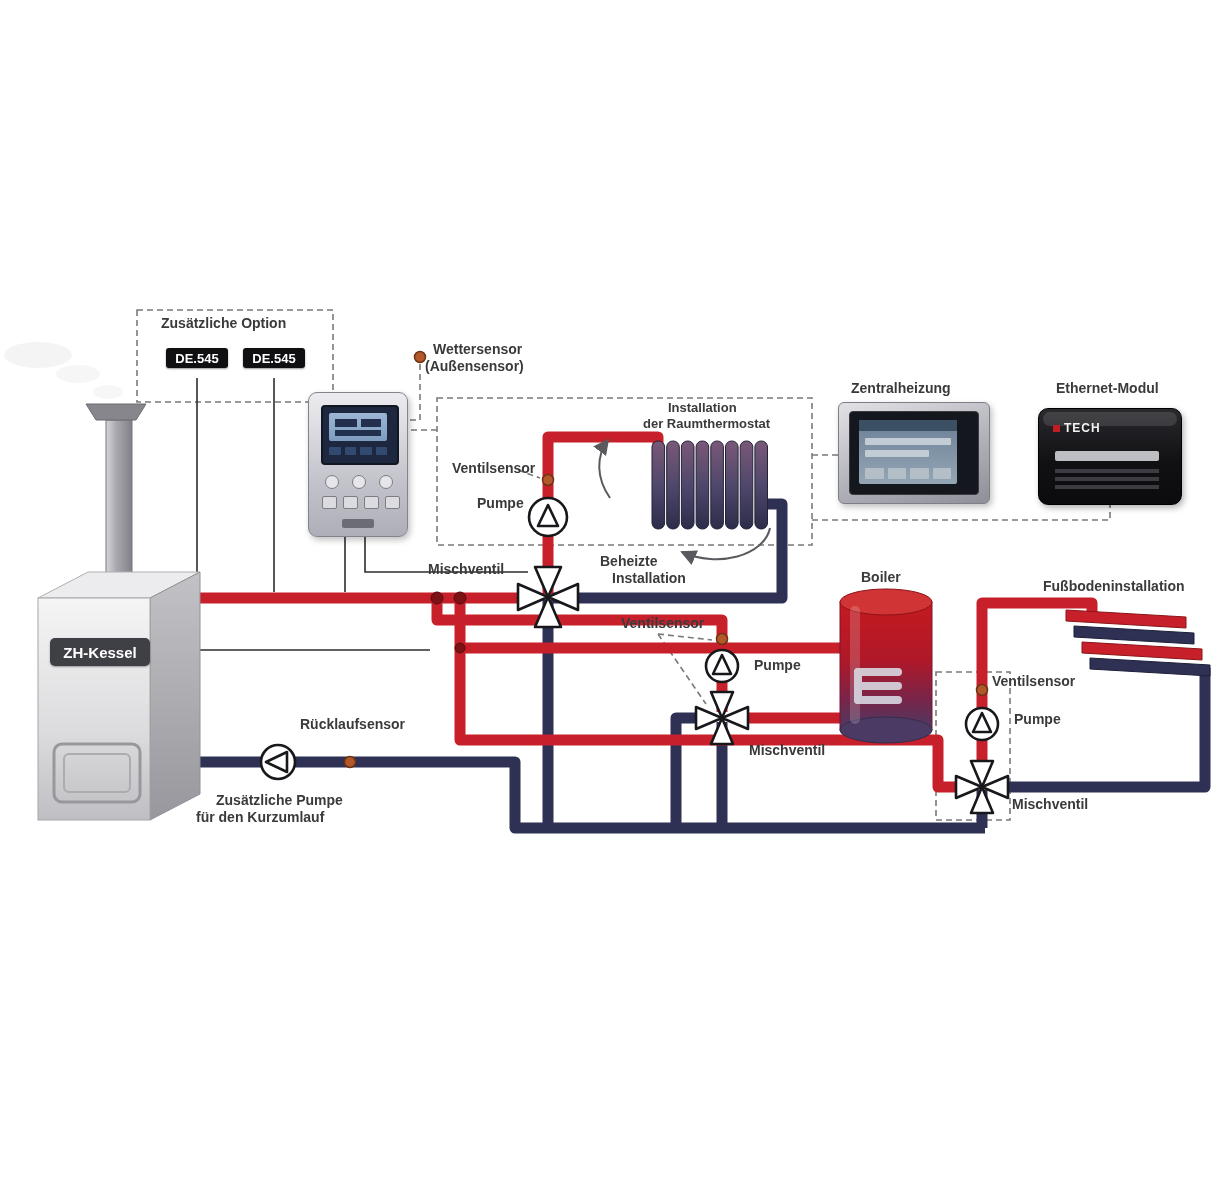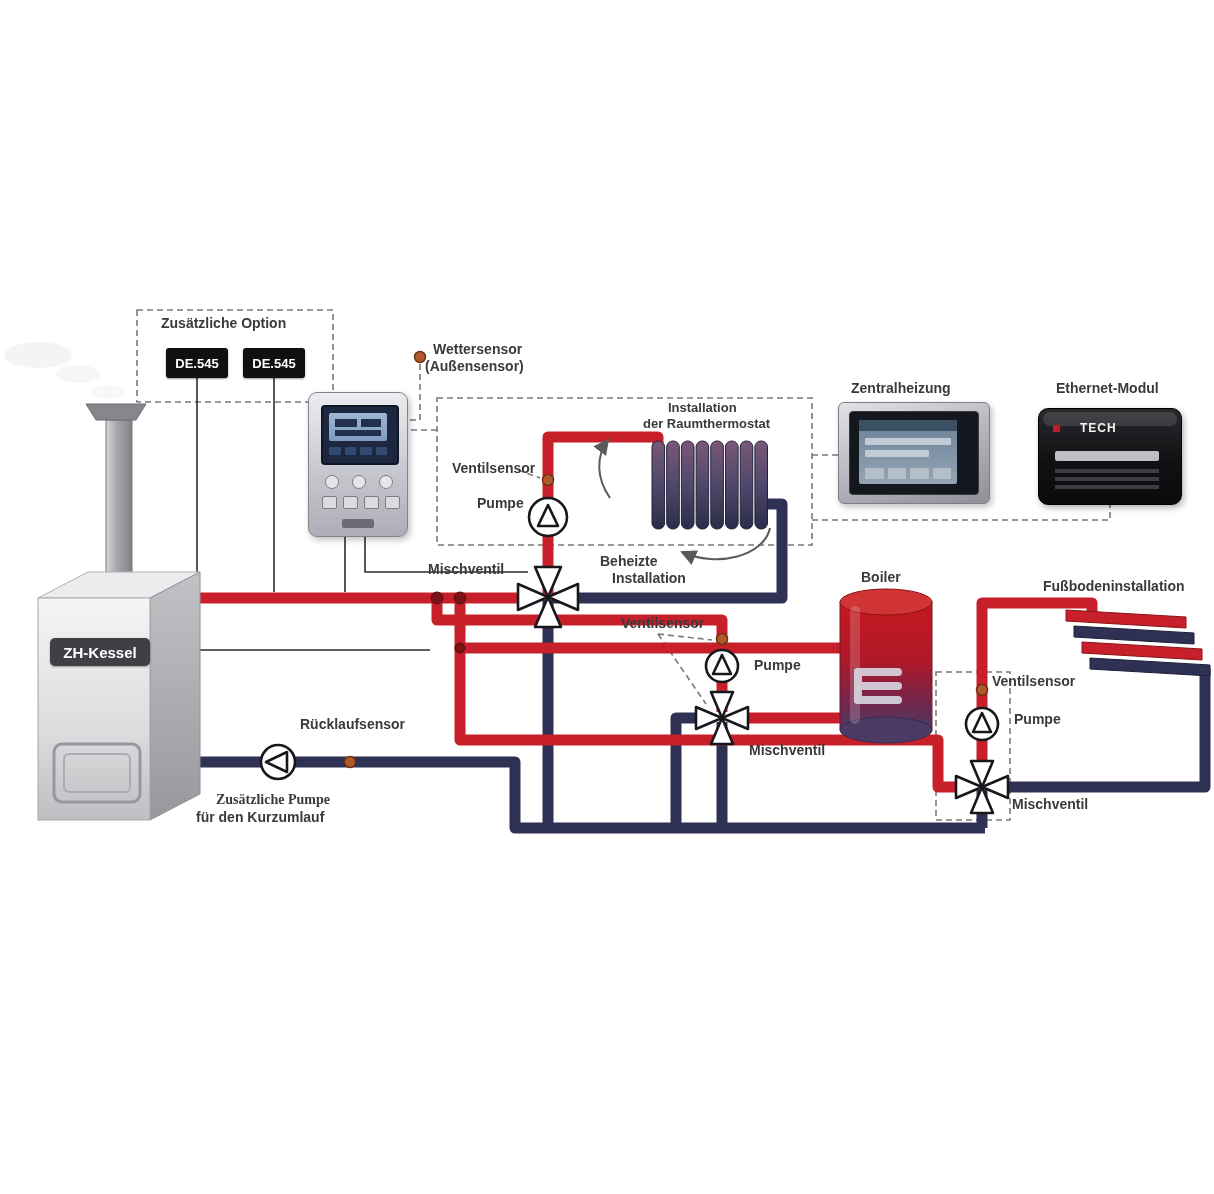--- a/index.html
+++ b/index.html
@@ -18,21 +18,21 @@
   .junction{fill:var(--junction-dot);stroke:#5a0c10;stroke-width:1;}
   .arrow{stroke:#5a5a5e;stroke-width:2;fill:none;}
   .fin{fill:url(#finGrad);stroke:#232338;stroke-width:1;}
 
   
   .lbl{position:absolute;font-weight:bold;font-size:14px;line-height:1.15;
        color:var(--label-text);white-space:nowrap;}
   .lbl.small{font-size:13px;}
 
   
-  .module{position:absolute;width:62px;height:30px;background:var(--module-bg);color:#fff;
+  .module{position:absolute;width:62px;height:20px;background:var(--module-bg);color:#fff;
           display:flex;align-items:center;justify-content:center;font-weight:bold;font-size:13px;
           border-radius:3px;box-shadow:0 1px 2px rgba(0,0,0,.4);}
 
   
   .boiler-band{position:absolute;left:50px;top:638px;width:100px;height:28px;
                background:var(--boiler-label-bg);color:#fff;border-radius:5px;
                display:flex;align-items:center;justify-content:center;
                font-weight:bold;font-size:15px;box-shadow:0 1px 2px rgba(0,0,0,.35);}
 
   
@@ -66,21 +66,21 @@
   .thermo-tiles{position:absolute;left:6px;bottom:5px;width:86px;height:11px;display:flex;gap:4px;}
   .thermo-tiles div{flex:1;background:#b4bec6;border-radius:1px;}
 
   
   .ether{position:absolute;left:1038px;top:408px;width:142px;height:95px;border-radius:10px;
          background:linear-gradient(180deg,#2a2a2e,#111114 55%,#0b0b0d);
          border:1px solid #000;box-shadow:2px 3px 6px rgba(0,0,0,.3);}
   .ether-glare{position:absolute;left:4px;top:3px;width:134px;height:14px;border-radius:8px;
                background:rgba(255,255,255,.12);}
   .ether-brand{position:absolute;left:14px;top:12px;color:#f2f2f2;font-weight:bold;font-size:12px;
-               letter-spacing:1px;display:flex;align-items:center;gap:20px;}
+               letter-spacing:1px;display:flex;align-items:center;gap:4px;}
   .ether-brand i{display:block;width:7px;height:7px;background:#c01c22;}
   .ether-line{position:absolute;left:16px;top:42px;width:104px;height:10px;background:#cfd2d6;
               border-radius:2px;opacity:.9;}
   .ether-fin{position:absolute;left:16px;width:104px;height:4px;background:#3c3c42;}
 </style>
 </head>
 <body>
 
 <div class="stage">
 
@@ -332,16 +332,16 @@
 <div class="lbl" style="left:1056px;top:380px;">Ethernet-Modul</div>
 <div class="lbl" style="left:861px;top:569px;">Boiler</div>
 <div class="lbl" style="left:621px;top:615px;">Ventilsensor</div>
 <div class="lbl" style="left:754px;top:657px;">Pumpe</div>
 <div class="lbl" style="left:749px;top:742px;">Mischventil</div>
 <div class="lbl" style="left:1043px;top:578px;">Fußbodeninstallation</div>
 <div class="lbl" style="left:992px;top:673px;">Ventilsensor</div>
 <div class="lbl" style="left:1014px;top:711px;">Pumpe</div>
 <div class="lbl" style="left:1012px;top:796px;">Mischventil</div>
 <div class="lbl" style="left:300px;top:716px;">Rücklaufsensor</div>
-<div class="lbl" style="left:216px;top:792px;font-family:Liberation Serif, serif;">Zusätzliche Pumpe</div>
+<div class="lbl" style="left:216px;top:792px;">Zusätzliche Pumpe</div>
 <div class="lbl" style="left:196px;top:809px;">für den Kurzumlauf</div>
 
 </div>
 
 </body></html>

